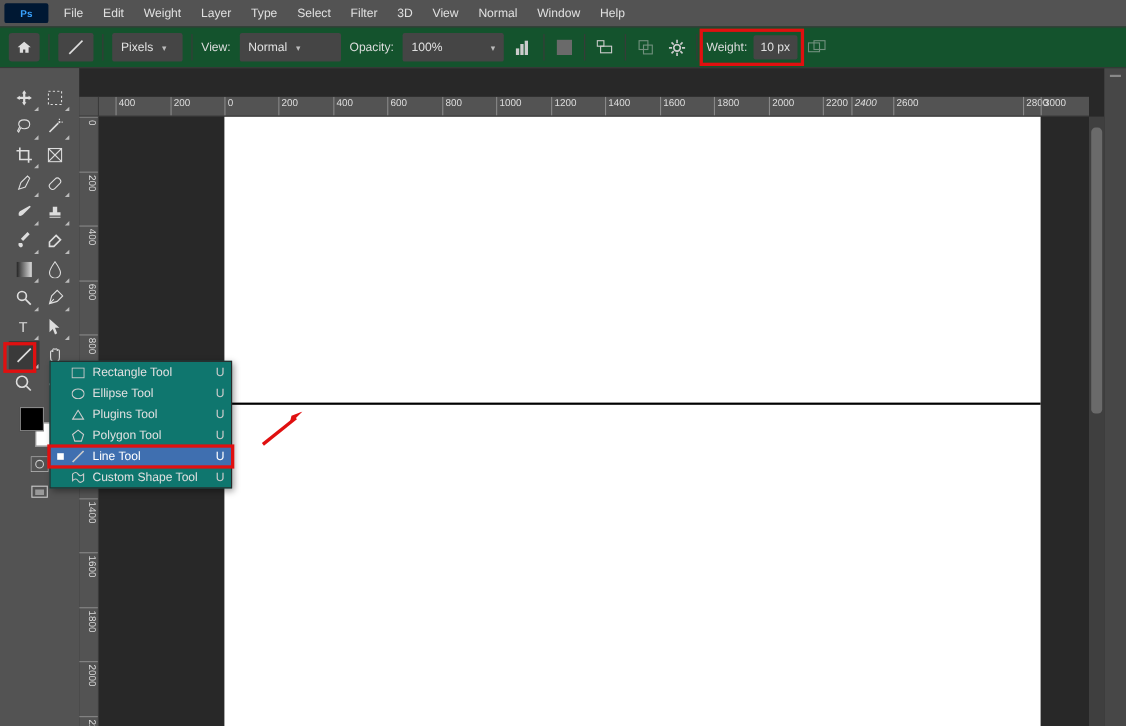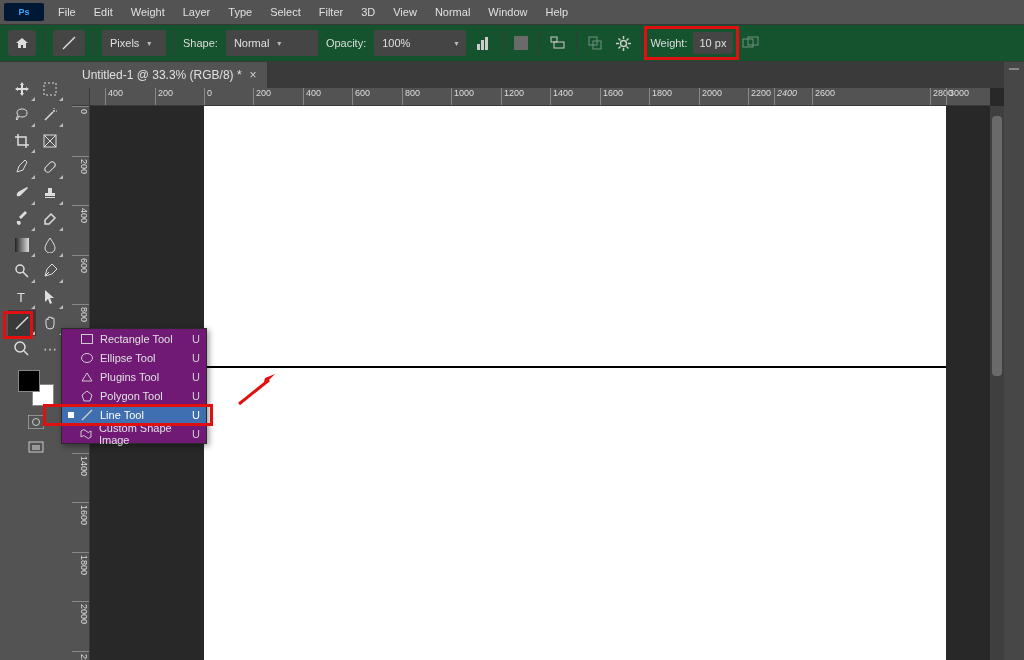--- a/index.html
+++ b/index.html
@@ -36,21 +36,21 @@
 .tl { width: 28px; height: 26px; display: flex; align-items: center; justify-content: center; position: relative; }
 .tl.active { background: #3a3a3a; }
 .tl .flytri { position: absolute; right: 1px; bottom: 1px; width: 0; height: 0; border-left: 4px solid transparent; border-bottom: 4px solid #bbb; }
 .swatches { margin-top: 8px; position: relative; width: 36px; height: 36px; }
 .swatch-fg { position: absolute; left: 0; top: 0; width: 22px; height: 22px; background: #000; border: 1px solid #888; }
 .swatch-bg { position: absolute; right: 0; bottom: 0; width: 22px; height: 22px; background: #fff; border: 1px solid #888; }
 .qm { margin-top: 6px; width: 24px; height: 20px; display: flex; align-items: center; justify-content: center; }
 .shape-highlight { position: absolute; left: 3px; width: 30px; height: 28px; border: 3px solid #e01010; }
 
 
-.flyout { position: absolute; left: 45px; top: 328px; width: 146px; background: #701a75; border: 1px solid #2a2a2a; box-shadow: 2px 2px 6px rgba(0,0,0,.4); z-index: 50; margin-left: 16px; }
+.flyout { position: absolute; left: 45px; top: 328px; width: 166px; background: #0f766e; border: 1px solid #2a2a2a; box-shadow: 2px 2px 6px rgba(0,0,0,.4); z-index: 50; }
 .fly-item { display: flex; align-items: center; height: 19px; padding: 0 6px; gap: 6px; position: relative; }
 .fly-item.sel { background: #3f6fb0; color: #fff; }
 .fly-item .dot { width: 6px; height: 6px; }
 .fly-item.sel .dot { background: #fff; }
 .fly-item .shortcut { margin-left: auto; color: #ccc; }
 .fly-item.sel .shortcut { color: #fff; }
 .fly-item .ico { width: 14px; display: flex; justify-content: center; }
 .fly-highlight { position: absolute; left: 43px; top: 404px; width: 170px; height: 22px; border: 3px solid #e01010; z-index: 60; pointer-events: none; }
 
 
@@ -107,21 +107,21 @@
     <svg width="18" height="18" viewBox="0 0 18 18">
         <line x1="3" y1="15" x2="15" y2="3" stroke="#ddd" stroke-width="1.5"></line>
       </svg>
   </div>
   <div class="vsep"></div>
   <div class="dropdown">
     <span>Pixels</span>
     <span class="caret">▾</span>
   </div>
   <div class="vsep"></div>
-  <span class="opt-label">Shape:</span>
+  <span class="opt-label">View:</span>
   <div class="dropdown big">
     <span>Normal</span>
     <span class="caret">▾</span>
   </div>
   <span class="opt-label">Opacity:</span>
   <div class="dropdown" style="min-width:52px;gap:44px;">
     <span>100%</span>
     <span class="caret">▾</span>
   </div>
   <div class="opt-icon">
@@ -341,26 +341,20 @@
     <div class="qm">
       <svg width="16" height="14">
           <rect x="1" y="1" width="14" height="10" fill="none" stroke="#ccc"></rect>
           <rect x="4" y="4" width="8" height="5" fill="#999"></rect>
         </svg>
     </div>
     <div class="shape-highlight" style="top:249px;"></div>
   </div>
 
   <div class="docwrap">
-    <div class="tabbar">
-      <div class="doctab">
-        <span>Untitled-1 @ 33.3% (RGB/8) *</span>
-        <span class="close">×</span>
-      </div>
-    </div>
     <div class="rulers-corner"></div>
     <div class="hruler">
         <div class="ticks" id="hticks">
           <div class="tick" style="left: 15px;">400</div>
           <div class="tick" style="left: 65px;">200</div>
           <div class="tick" style="left: 114px;">0</div>
           <div class="tick" style="left: 163px;">200</div>
           <div class="tick" style="left: 213px;">400</div>
           <div class="tick" style="left: 262px;">600</div>
           <div class="tick" style="left: 312px;">800</div>
@@ -460,17 +454,17 @@
       <span>Line Tool</span>
       <span class="shortcut">U</span>
     </div>
     <div class="fly-item">
       <span class="dot"></span>
       <span class="ico">
         <svg width="14" height="12" viewBox="0 0 14 12">
           <path d="M2 3 Q5 0 7 3 Q9 6 12 3 L12 9 Q9 12 7 9 Q5 6 2 9 Z" fill="none" stroke="#ccc"></path>
         </svg>
       </span>
-      <span>Custom Shape Image</span>
+      <span>Custom Shape Tool</span>
       <span class="shortcut">U</span>
     </div>
   </div>
 <div class="fly-highlight"></div>
 
 </body></html>

